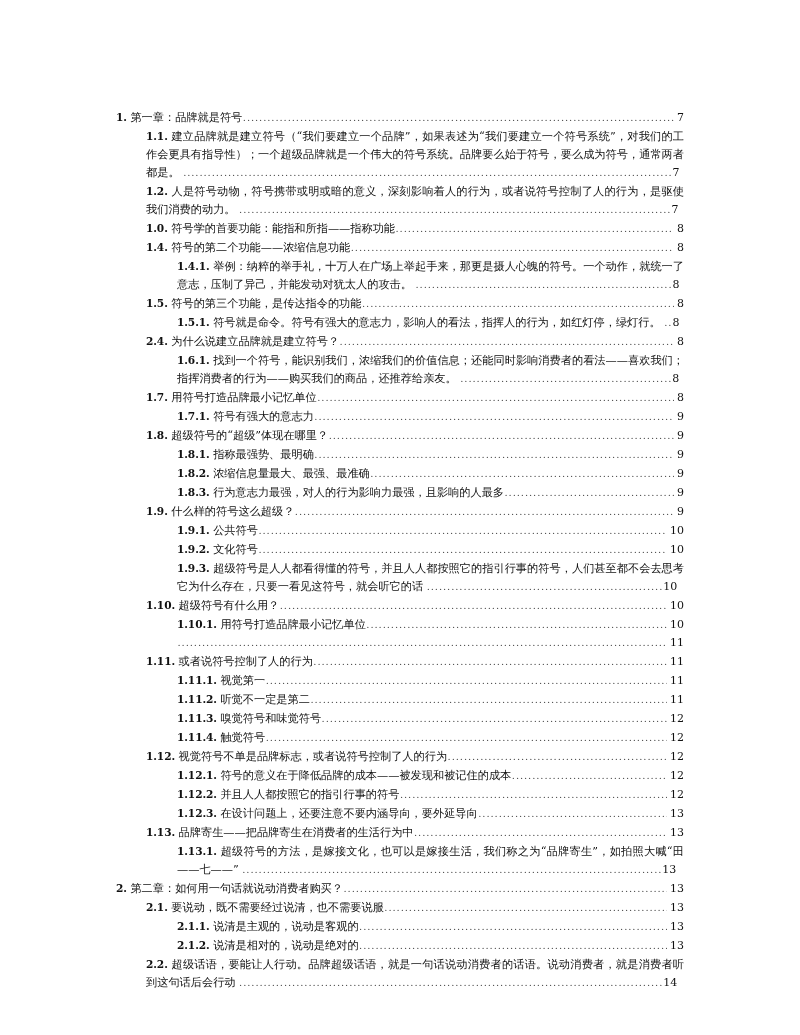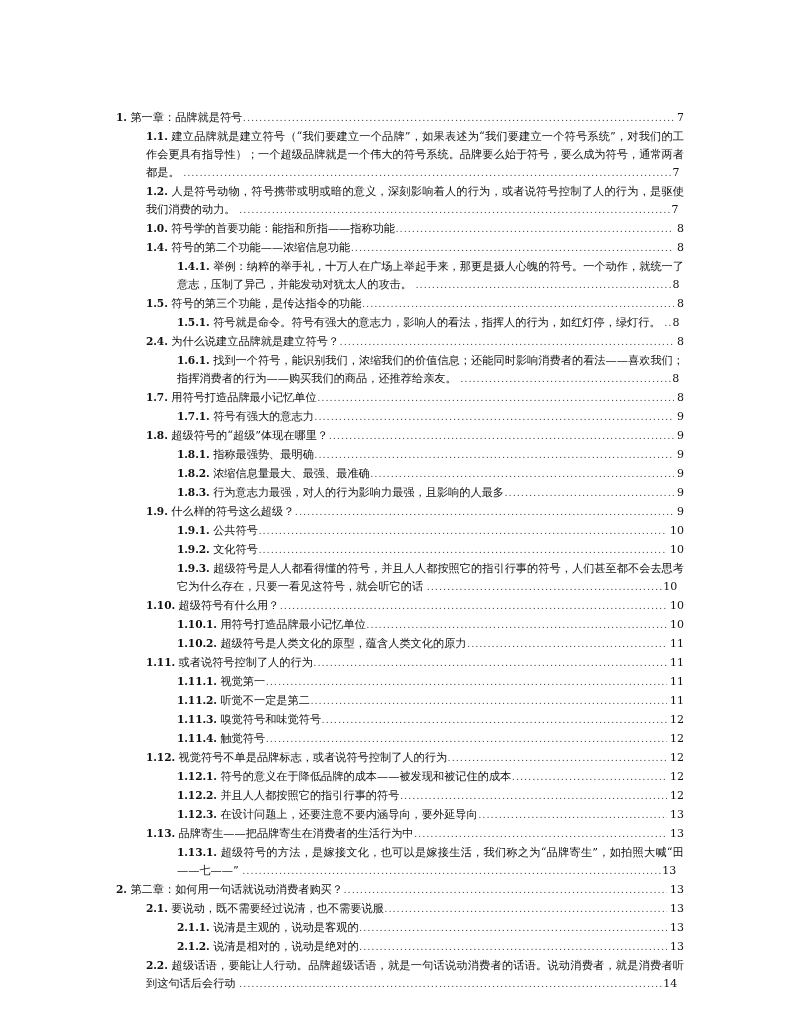--- a/index.html
+++ b/index.html
@@ -240,21 +240,20 @@
       </div>
       <div class="toc-entry lvl3">
         <div class="row">
           <span class="label"><span class="num">1.10.1.</span> <span class="txt">用符号打造品牌最小记忆单位</span></span>
           <span class="dots">....................................................................................................................................................................................................................................................................</span>
           <span class="pagenum pg">10</span>
         </div>
       </div>
       <div class="toc-entry lvl3">
         <div class="row">
-          <span class="label"><span class="num">1.10.2.</span> <span class="txt">超级符号是人类文化的原型，蕴含人类文化的原力</span></span>
           <span class="dots">....................................................................................................................................................................................................................................................................</span>
           <span class="pagenum pg">11</span>
         </div>
       </div>
       <div class="toc-entry lvl2">
         <div class="row">
           <span class="label"><span class="num">1.11.</span> <span class="txt">或者说符号控制了人的行为</span></span>
           <span class="dots">....................................................................................................................................................................................................................................................................</span>
           <span class="pagenum pg">11</span>
         </div>

